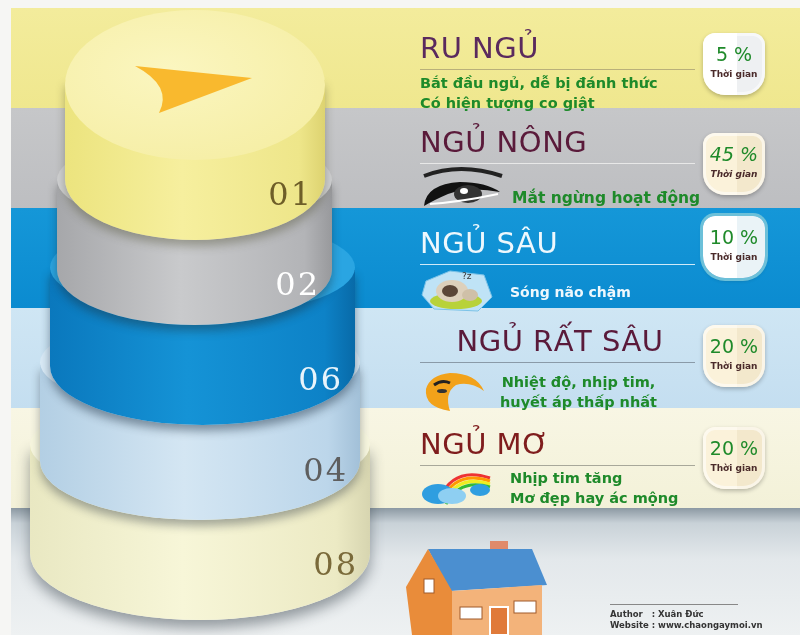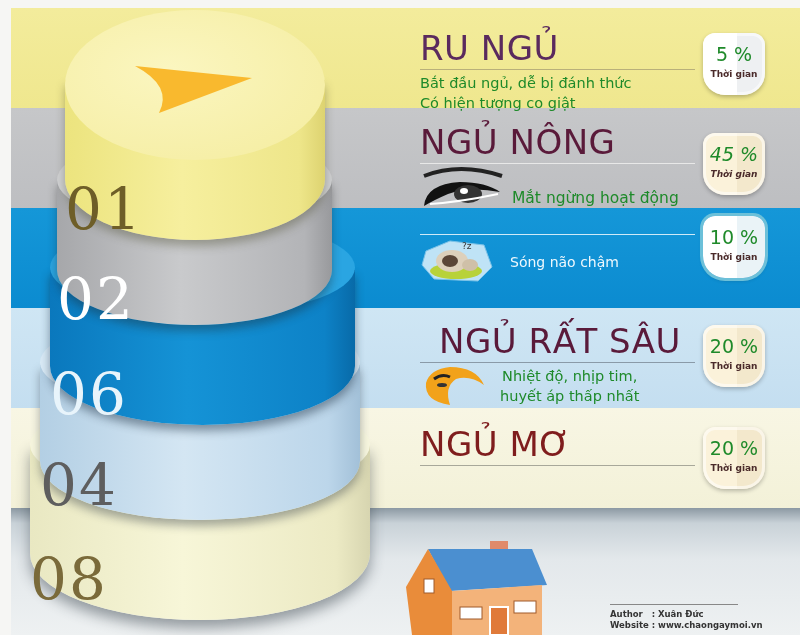--- a/index.html
+++ b/index.html
@@ -5,28 +5,28 @@
   html, body { margin: 0; padding: 0; }
   body { width: 800px; height: 635px; overflow: hidden; background: #f4f4f2; font-family: "DejaVu Sans", "Liberation Sans", sans-serif; }
   .canvas { position: absolute; left: 0; top: 0; width: 800px; height: 635px; overflow: hidden; background: #f6f6f4; }
   .band { position: absolute; left: 11px; right: 0; height: 101px; }
   .floor { position: absolute; left: 11px; right: 0; top: 508px; bottom: 0;
            background: linear-gradient(180deg, #8c99a3 0%, #c9d2d8 12%, #e3e8eb 40%, #eef1f2 100%); }
 
   .cyl { position: absolute; }
   .cyl .side { position: absolute; left: 0; right: 0; border-radius: 0 0 50% 50% / 0 0 38% 38%; }
   .cyl .top { position: absolute; left: 0; right: 0; border-radius: 50%; }
-  .cyl .num { position: absolute; left: 0; right: 4px; text-align: left;
-              font-family: "DejaVu Serif", "Liberation Serif", serif; font-size: 58px; letter-spacing: 2px; }
+  .cyl .num { position: absolute; left: 0; right: 12px; text-align: right;
+              font-family: "DejaVu Serif", "Liberation Serif", serif; font-size: 32px; letter-spacing: 2px; }
 
   .section { position: absolute; left: 420px; width: 280px; }
-  .section .title { font-family: "DejaVu Sans", sans-serif; font-size: 34px; line-height: 30px; letter-spacing: .5px; white-space: nowrap; }
+  .section .title { font-family: "DejaVu Sans", sans-serif; font-size: 29px; line-height: 30px; letter-spacing: .5px; white-space: nowrap; }
   .section .rule { height: 1px; margin-top: 6px; width: 275px; }
   .section .body { display: flex; align-items: center; margin-top: 4px; }
-  .section .desc { font-size: 14.5px; line-height: 20px; color: #1e8a2a; white-space: nowrap; }
+  .section .desc { font-size: 14.5px; line-height: 20px; color: #1e8a2a; white-space: nowrap; font-weight: bold; }
   .section .icon { flex: 0 0 auto; margin-right: 8px; }
 
   .badge { position: absolute; left: 703px; width: 62px; height: 62px; border-radius: 12px 12px 22px 22px;
            box-shadow: 0 2px 4px rgba(0,0,0,.25), inset 0 0 0 3px rgba(255,255,255,.55);
            text-align: center; }
   .badge .pct { font-size: 19px; color: #1f8a2a; margin-top: 10px; line-height: 22px; }
   .badge .lbl { font-size: 9px; font-weight: bold; color: #4a2a2a; margin-top: 4px; }
 
   .credits { position: absolute; left: 610px; top: 604px; font-size: 8.5px; line-height: 11px; color: #333; font-weight: bold; }
   .credits .line { border-top: 1px solid #888; width: 128px; margin-bottom: 4px; }
@@ -104,20 +104,21 @@
       </svg>
       <div class="desc" style="margin-top:22px;font-size:15.5px;">Mắt ngừng hoạt động</div>
     </div>
   </div>
   <div class="badge" style="top:133px;background:linear-gradient(90deg,#fbf2da 55%,#f3e8cc 55%);font-style:italic;">
     <div class="pct">45 %</div>
     <div class="lbl">Thời gian</div>
   </div>
 
   <div class="section" style="top:228px;">
+    <div class="title" style="color:#eef8fd;">NGỦ SÂU</div>
     <div class="rule" style="background:#cfeaf8;"></div>
     <div class="body" style="margin-top:2px;">
       <svg class="icon" width="82" height="46" viewBox="0 0 82 46">
         <path d="M6 14 L30 4 L64 8 L72 30 L58 44 L14 42 L2 28 Z" fill="#bfe3f6" stroke="#7cc3e8"></path>
         <ellipse cx="36" cy="34" rx="26" ry="8" fill="#b8d23a"></ellipse>
         <ellipse cx="32" cy="24" rx="16" ry="11" fill="#ddd0bb"></ellipse>
         <ellipse cx="30" cy="24" rx="8" ry="6" fill="#5a4536"></ellipse>
         <ellipse cx="50" cy="28" rx="8" ry="6" fill="#cfc0a8"></ellipse>
         <text x="42" y="12" font-size="9" fill="#333">?z</text>
       </svg>
@@ -125,40 +126,55 @@
     </div>
   </div>
   <div class="badge" style="top:216px;background:linear-gradient(90deg,#ffffff 55%,#eaf3f7 55%);box-shadow:0 0 0 3px #6cc0d9, 0 2px 4px rgba(0,0,0,.25);">
     <div class="pct">10 %</div>
     <div class="lbl">Thời gian</div>
   </div>
 
   <div class="section" style="top:326px;text-align:center;">
     <div class="title" style="color:#5a1a3a;">NGỦ RẤT SÂU</div>
     <div class="rule" style="background:#8a9aa8;"></div>
-    <div class="body" style="margin-top:2px;">
+    <div class="body" style="margin-top:8px;">
       <svg class="icon" width="66" height="42" viewBox="0 0 66 42">
         <path d="M30 2 Q56 2 64 20 Q50 10 36 14 Q24 22 30 40 Q4 36 6 18 Q10 4 30 2 Z" fill="#f2a21a"></path>
         <path d="M14 14 Q22 8 30 12" stroke="#222" stroke-width="3" fill="none"></path>
         <ellipse cx="22" cy="20" rx="5" ry="2" fill="#333"></ellipse>
       </svg>
       <div style="margin-left:6px;">
         <div class="desc">Nhiệt độ, nhịp tim,</div>
         <div class="desc">huyết áp thấp nhất</div>
       </div>
     </div>
   </div>
   <div class="badge" style="top:325px;background:linear-gradient(90deg,#fbf2da 55%,#f3e8cc 55%);">
     <div class="pct">20 %</div>
     <div class="lbl">Thời gian</div>
   </div>
 
   <div class="section" style="top:429px;">
     <div class="title" style="color:#7f1d1d;">NGỦ MƠ</div>
     <div class="rule" style="background:#a8a89a;"></div>
+    <div class="body" style="margin-top:2px;">
+      <svg class="icon" width="76" height="40" viewBox="0 0 76 40">
+        <path d="M20 30 Q34 -2 70 10" stroke="#e33" stroke-width="3" fill="none"></path>
+        <path d="M22 32 Q36 2 70 13" stroke="#f90" stroke-width="3" fill="none"></path>
+        <path d="M24 34 Q38 6 70 16" stroke="#ee2" stroke-width="3" fill="none"></path>
+        <path d="M26 36 Q40 10 70 19" stroke="#3b3" stroke-width="3" fill="none"></path>
+        <ellipse cx="18" cy="26" rx="16" ry="10" fill="#2f9ee0"></ellipse>
+        <ellipse cx="32" cy="28" rx="14" ry="8" fill="#8ecff2"></ellipse>
+        <ellipse cx="60" cy="22" rx="10" ry="6" fill="#2f9ee0"></ellipse>
+      </svg>
+      <div style="margin-left:6px;">
+        <div class="desc">Nhịp tim tăng</div>
+        <div class="desc">Mơ đẹp hay ác mộng</div>
+      </div>
+    </div>
   </div>
   <div class="badge" style="top:427px;background:linear-gradient(90deg,#fbf2da 55%,#f3e8cc 55%);">
     <div class="pct">20 %</div>
     <div class="lbl">Thời gian</div>
   </div>
 
   <svg style="position:absolute;left:402px;top:535px;" width="150" height="100" viewBox="0 0 150 100">
     <rect x="88" y="6" width="18" height="24" fill="#e08a6a"></rect>
     <polygon points="26,14 130,14 145,50 48,56" fill="#4b8fd0"></polygon>
     <polygon points="4,52 26,14 50,56 50,100 10,100" fill="#e98c3a"></polygon>

